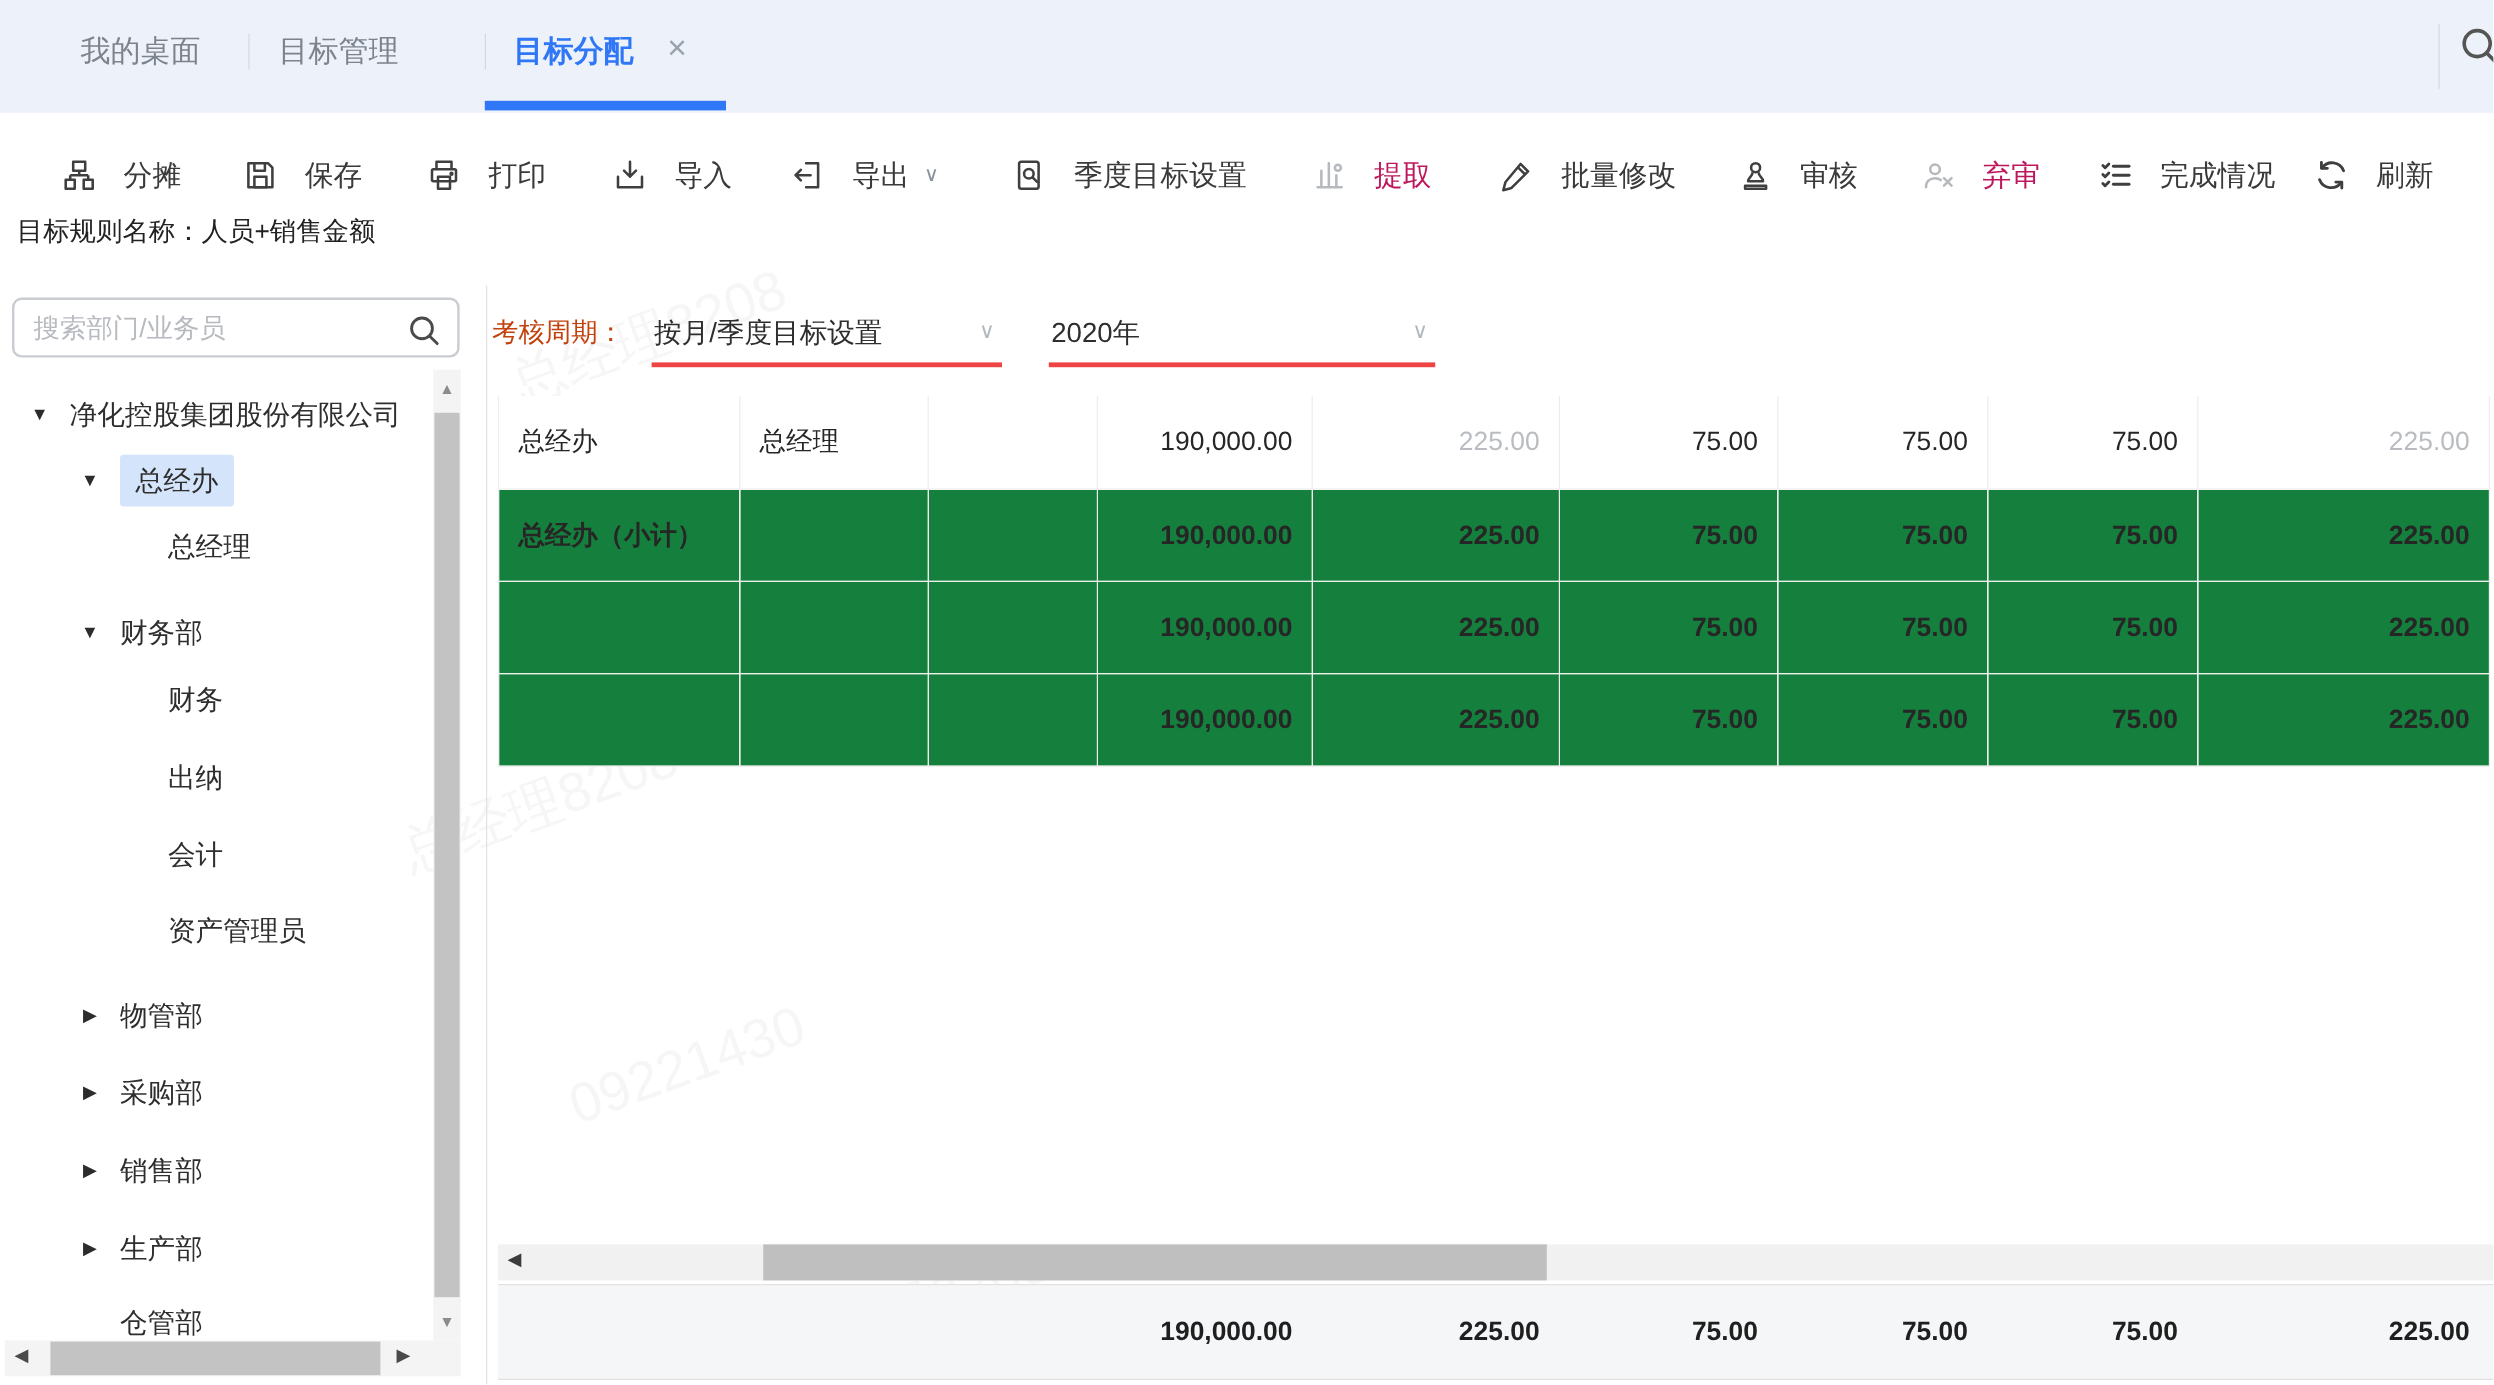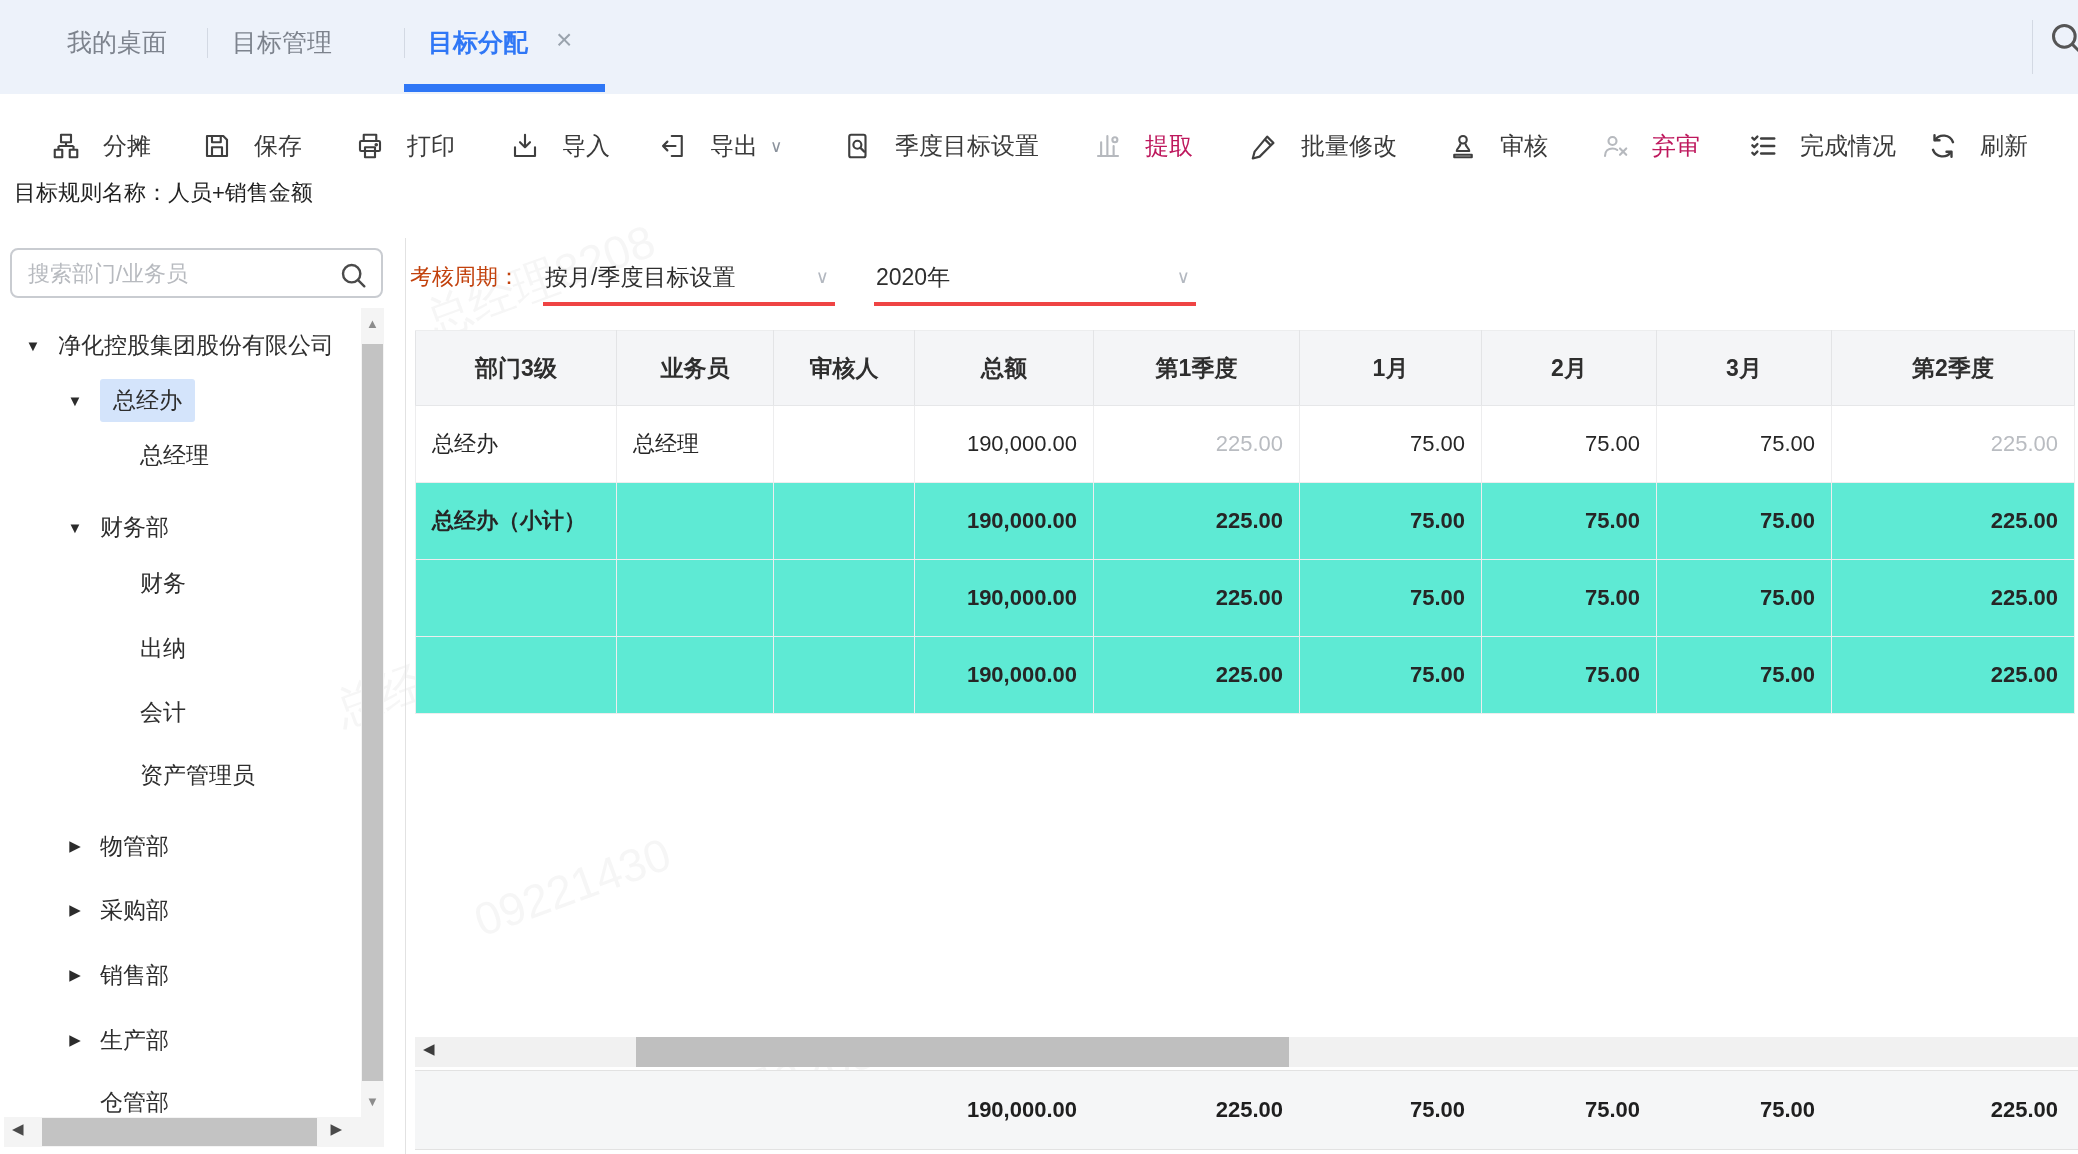--- a/index.html
+++ b/index.html
@@ -55,21 +55,21 @@
   
   .goal-table{position:absolute;left:415px;top:330px;border-collapse:collapse;table-layout:fixed;width:1659px;}
   .goal-table th{height:74px;background:#f4f5f7;font-size:23px;font-weight:bold;color:#2e2e2e;text-align:center;
         border-right:1px solid #e3e4e6;border-top:1px solid #ecedee;border-bottom:1px solid #e6e7e9;padding:0;}
   .goal-table th:first-child{border-left:1px solid #e3e4e6;}
   .goal-table td{height:77px;font-size:22px;color:#262626;background:#fff;
         border-right:1px solid #ededee;border-bottom:1px solid #ededee;padding:0 16px;box-sizing:border-box;overflow:hidden;white-space:nowrap;}
   .goal-table td:first-child{border-left:1px solid #ededee;}
   .goal-table td.txt{text-align:left;}
   .goal-table td.num{text-align:right;}
-  .goal-table tr.sub td{background:#5eead4;font-weight:bold;}
+  .goal-table tr.sub td{background:#15803d;font-weight:bold;}
   .goal-table td.muted{color:#b9bcc1;}
   
   .hsb-main{position:absolute;left:415px;top:1037px;width:1663px;height:30px;background:#f1f1f1;}
   .hsb-main .arr{position:absolute;left:8px;top:3px;font-size:15px;color:#3c3c3c;cursor:pointer;}
   .hsb-main .thumb{position:absolute;left:221px;top:0px;width:653px;height:30px;background:#bfbfbf;cursor:pointer;}
   
   .foot{position:absolute;left:415px;top:1070px;width:1663px;height:80px;background:#f5f6f7;
         border-top:1px solid #e2e2e2;border-bottom:1px solid #e2e2e2;box-sizing:border-box;}
   .foot-table{border-collapse:collapse;table-layout:fixed;width:1659px;}
   .foot-table td{height:78px;font-size:22px;font-weight:bold;color:#1f1f1f;text-align:right;padding:0 16px;white-space:nowrap;}
@@ -322,31 +322,20 @@
         <col style="width:157px">
         <col style="width:141px">
         <col style="width:179px">
       <col style="width:206px">
         <col style="width:182px">
         <col style="width:175px">
         <col style="width:175px">
         <col style="width:243px">
     </colgroup>
     <tbody>
-        <tr>
-      <th>部门3级</th>
-      <th>业务员</th>
-      <th>审核人</th>
-      <th>总额</th>
-      <th>第1季度</th>
-      <th>1月</th>
-      <th>2月</th>
-      <th>3月</th>
-      <th>第2季度</th>
-    </tr>
     <tr>
       <td class="txt">总经办</td>
       <td class="txt">总经理</td>
       <td class="txt"></td>
       <td class="num">190,000.00</td>
       <td class="num muted">225.00</td>
       <td class="num">75.00</td>
       <td class="num">75.00</td>
       <td class="num">75.00</td>
       <td class="num muted">225.00</td>

